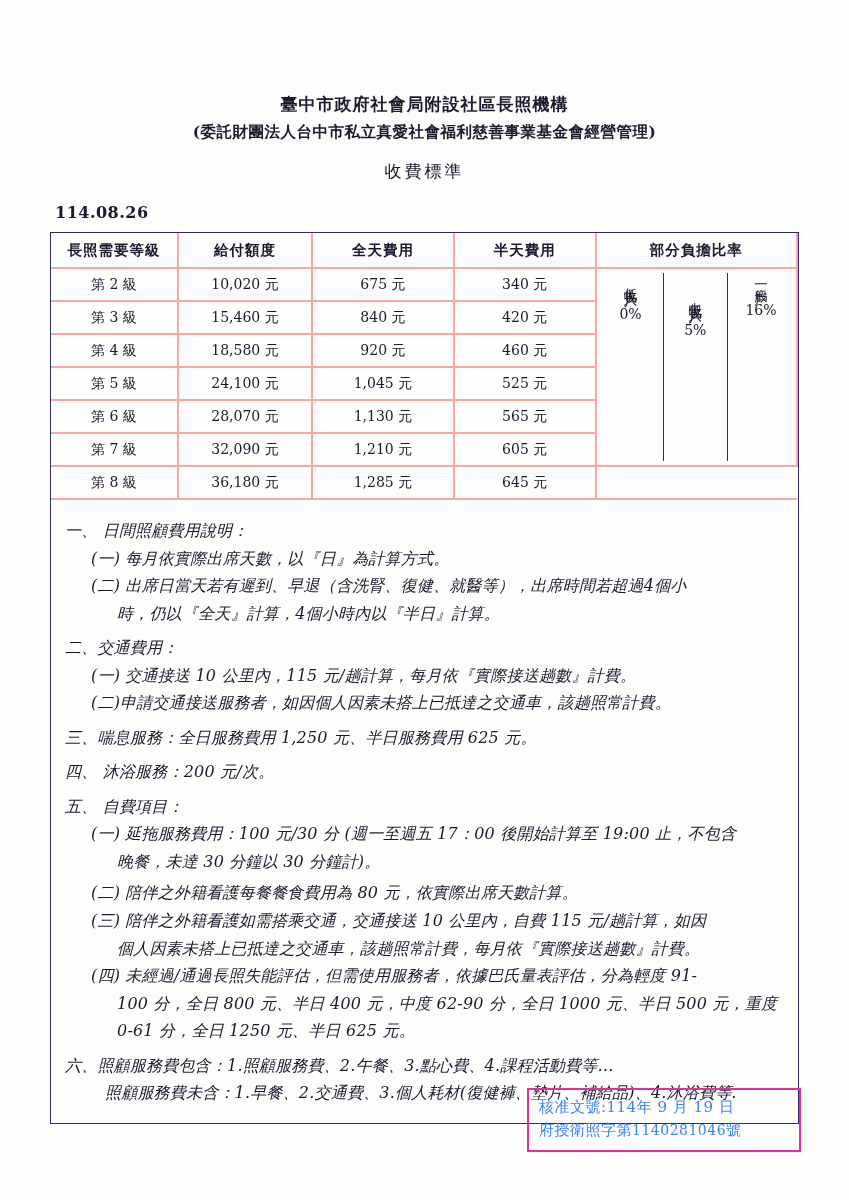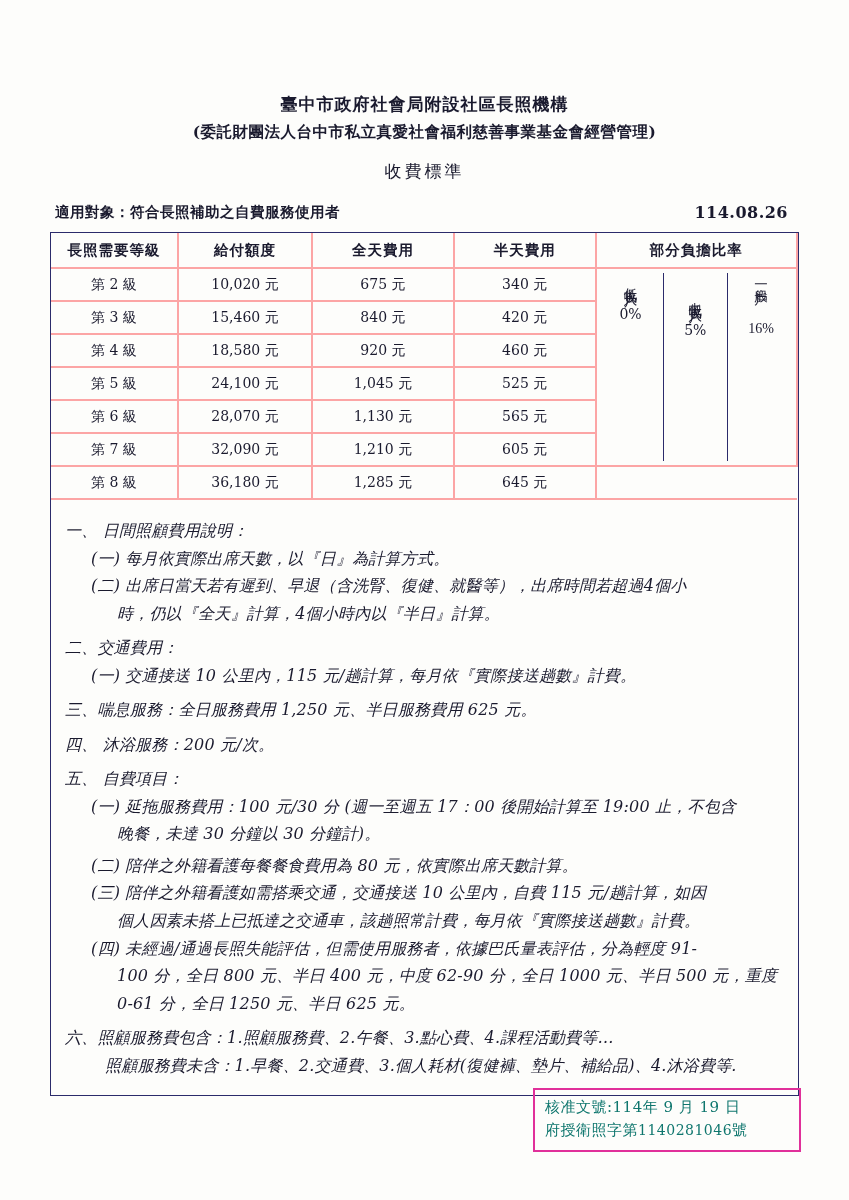--- a/index.html
+++ b/index.html
@@ -135,22 +135,22 @@
     display: block;
     padding-left: 40px;
   }
   .spacer-sm { height: 4px; }
   
   .stamp {
     position: absolute;
     right: 48px;
     bottom: 48px;
     border: 2px solid #e0309a;
-    color: #0f766e;
-    padding: 6px 4px 8px 10px;
+    color: #3b82f6;
+    padding: 6px 10px 8px 10px;
     font-size: 15px;
     line-height: 1.55;
     letter-spacing: 0.5px;
     font-family: "DejaVu Serif", "Liberation Serif", serif;
     min-width: 250px;
   }
   .stamp .row { white-space: nowrap; }
   .stamp .num { font-size: 14px; }
 </style>
 </head>
@@ -158,21 +158,20 @@
 
 <div class="page">
 
   <div class="header">
     <div class="line1">臺中市政府社會局附設社區長照機構</div>
     <div class="line2">(委託財團法人台中市私立真愛社會福利慈善事業基金會經營管理)</div>
     <div class="line3">收費標準</div>
   </div>
 
   <div class="subrow">
-    <div class="target">適用對象：符合長照補助之自費服務使用者</div>
     <div class="date">114.08.26</div>
   </div>
 
   <div class="frame">
 
     <table class="fee">
       <tbody>
           <tr>
         <th class="col-level">長照需要等級</th>
         <th class="col-amount">給付額度</th>
@@ -193,21 +192,21 @@
                 <td style="border:none;border-right:1px solid #2b2b6b;width:33%;vertical-align:top;padding-top:4px;">
                   <span class="vert">低收入戶：</span>
                   <div style="text-align:center;margin-top:2px;">0%</div>
                 </td>
                 <td style="border:none;border-right:1px solid #2b2b6b;width:33%;vertical-align:top;padding-top:18px;">
                   <span class="vert">中低收入戶：</span>
                   <div style="text-align:center;margin-top:2px;">5%</div>
                 </td>
                 <td style="border:none;width:34%;vertical-align:top;padding-top:4px;">
                   <span class="vert">一般戶：</span>
-                  <div style="text-align:center;margin-top:19px;font-family:Liberation Serif, serif;">16%</div>
+                  <div style="text-align:center;margin-top:0;">16%</div>
                 </td>
               </tr>
             </tbody>
                 </table>
           </div>
         </td>
       </tr>
       <tr>
         <td>第 3 級</td>
         <td>15,460 元</td>
@@ -253,20 +252,21 @@
       <div class="note-item">
         <span class="note-head">一、 日間照顧費用說明：</span>
         <span class="note-sub">(一) 每月依實際出席天數，以『日』為計算方式。</span>
         <span class="note-sub">(二) 出席日當天若有遲到、早退（含洗腎、復健、就醫等），出席時間若超過4個小</span>
         <span class="note-sub cont">時，仍以『全天』計算，4個小時內以『半日』計算。</span>
       </div>
 
       <div class="note-item">
         <span class="note-head">二、交通費用：</span>
         <span class="note-sub">(一) 交通接送 10 公里內，115 元/趟計算，每月依『實際接送趟數』計費。</span>
+        <span class="note-sub">(二)申請交通接送服務者，如因個人因素未搭上已抵達之交通車，該趟照常計費。</span>
       </div>
 
       <div class="note-item">
         <span class="note-head">三、喘息服務：全日服務費用 1,250 元、半日服務費用 625 元。</span>
       </div>
 
       <div class="note-item">
         <span class="note-head">四、 沐浴服務：200 元/次。</span>
       </div>
 

